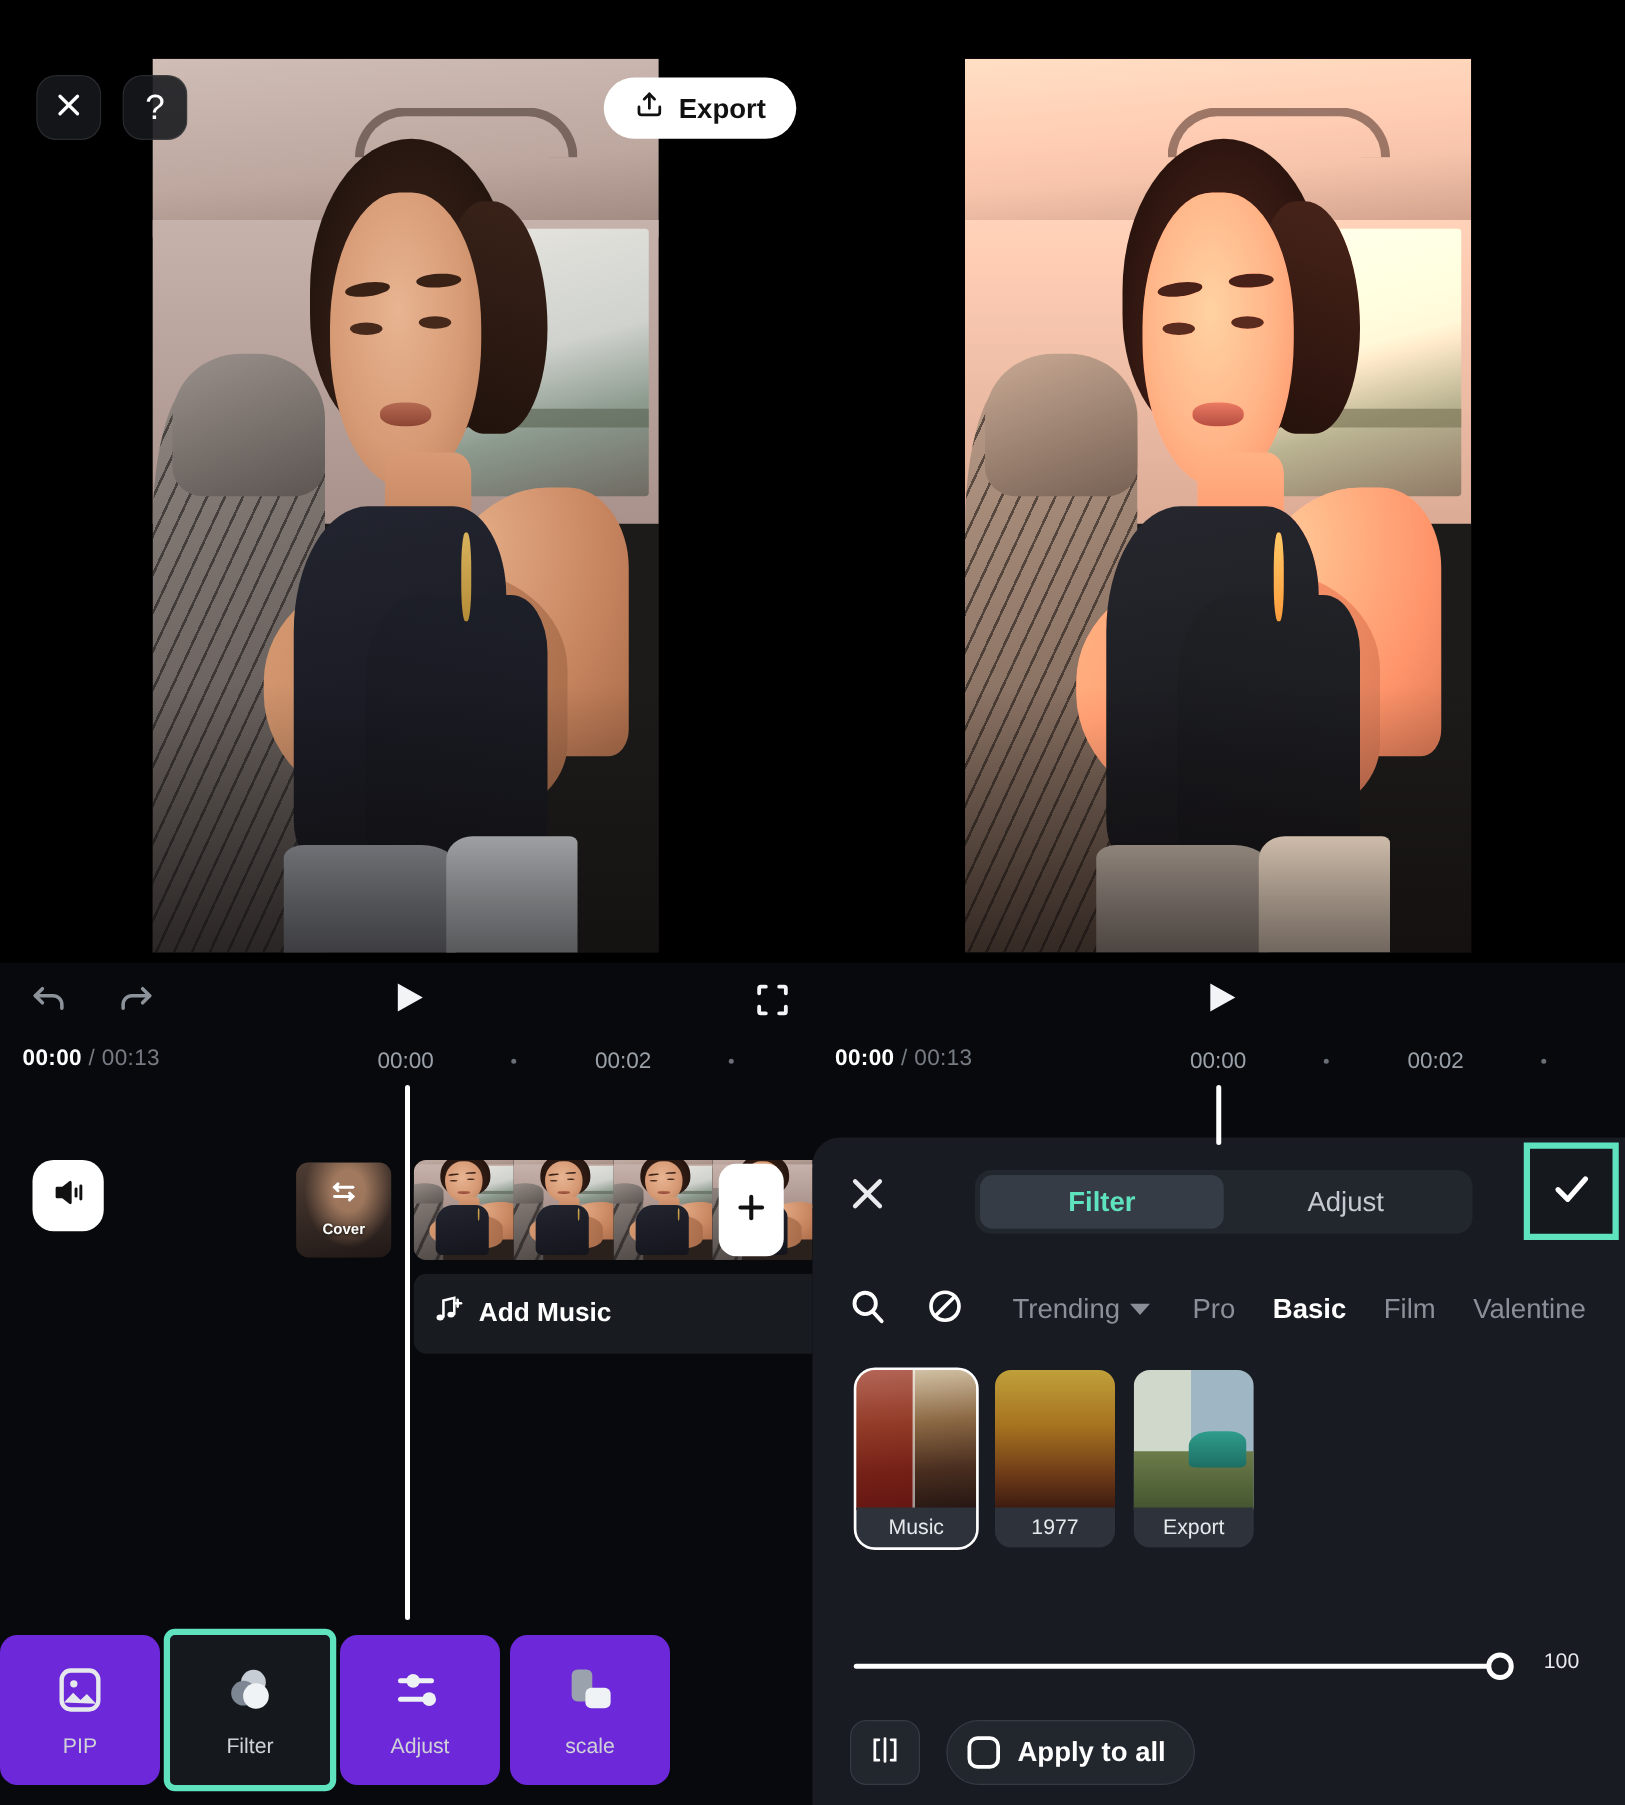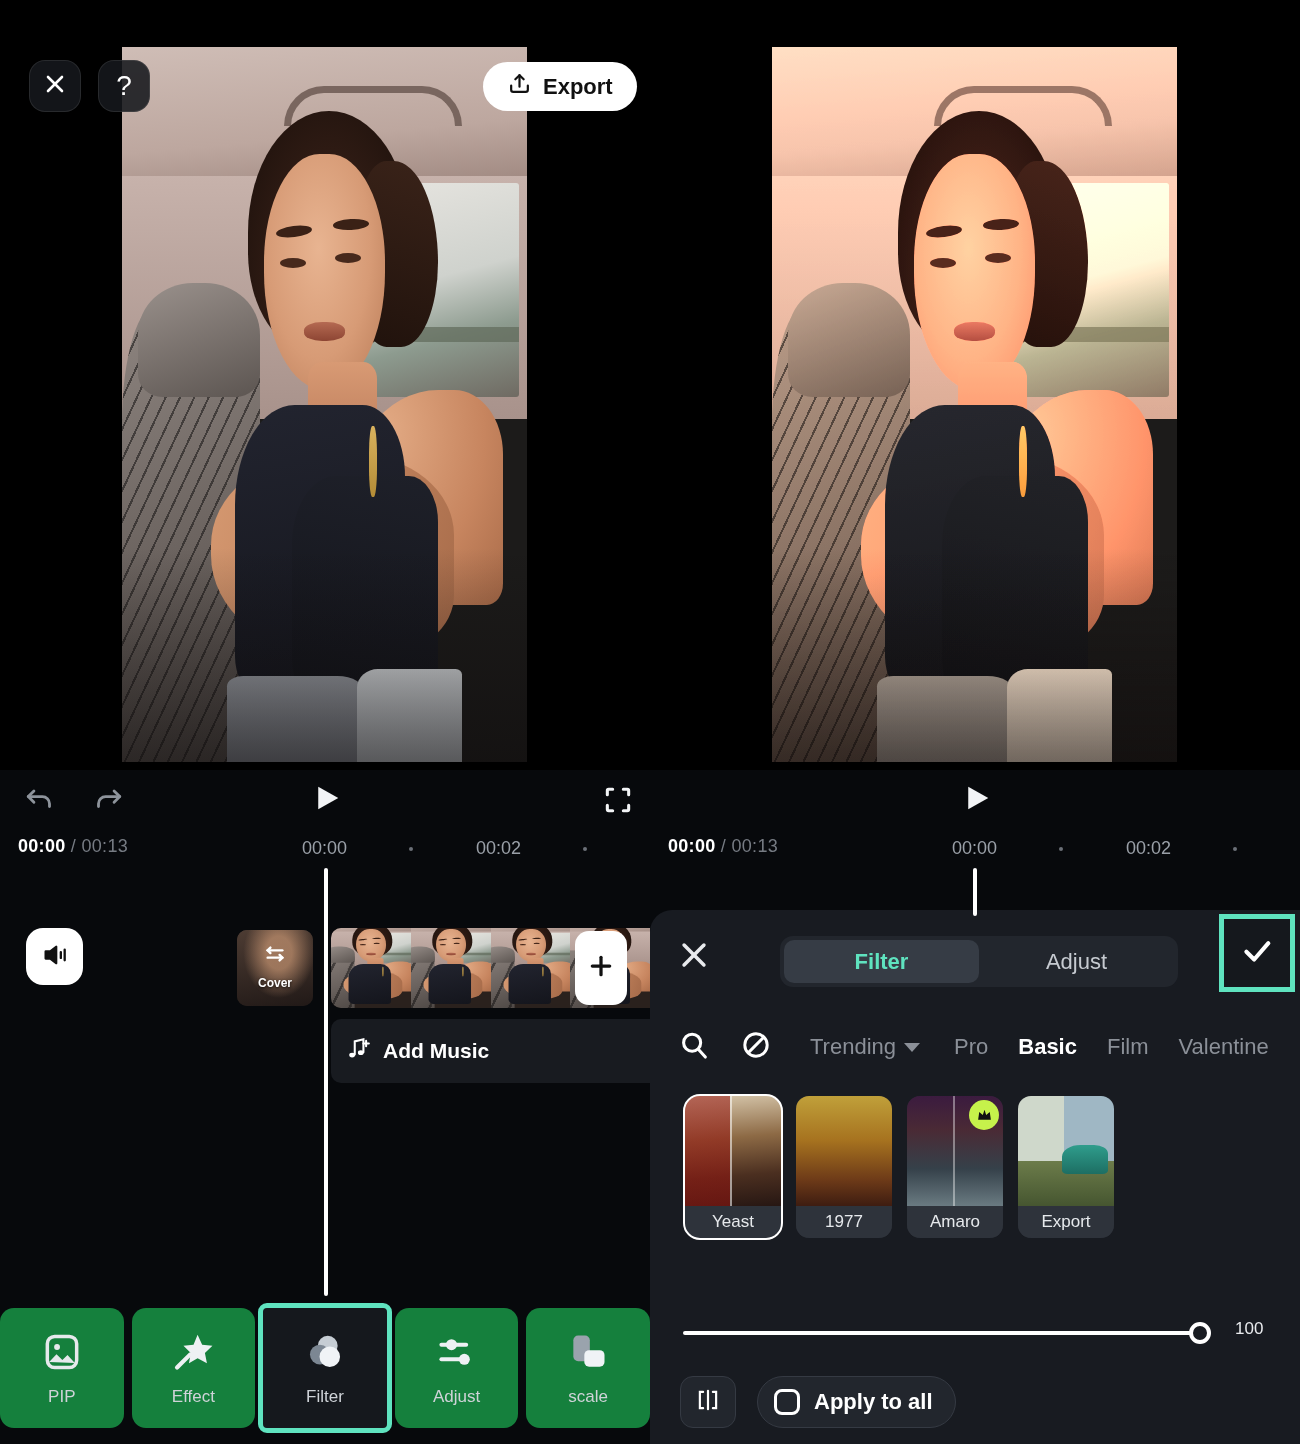--- a/index.html
+++ b/index.html
@@ -225,21 +225,21 @@
     background: #181b20; border-radius: 10px 0 0 10px;
     display: flex; align-items: center; gap: 12px; padding-left: 14px;
     color: #fff; font-size: 21px; font-weight: bold; cursor: pointer; z-index: 7;
   }
   #add-music-row svg { width: 26px; height: 26px; flex: none; }
 
   
   .toolbar { position: absolute; left: 0; top: 1302px; width: 650px; height: 142px; display: flex; gap: 8px; padding: 0 0 0 0; }
   .tool {
     position: relative; width: 128px; height: 120px; margin-top: 6px;
-    background: #15803d; border-radius: 14px;
+    background: #6d28d9; border-radius: 14px;
     display: flex; flex-direction: column; align-items: center; justify-content: center;
     gap: 12px; cursor: pointer;
   }
   .tool .tlabel { font-size: 17px; color: #cfd3d8; }
   .tool .ticon { height: 46px; display: flex; align-items: center; justify-content: center; }
   .tool .ticon svg { width: 44px; height: 44px; }
   .tool.active { outline: 5px solid #5fe3bf; outline-offset: 0; border-radius: 4px; background: #15181d; z-index: 31; }
 
   
   .panel {
@@ -646,29 +646,20 @@
       <div class="ticon">
         <svg viewBox="0 0 24 24" fill="none" stroke="#e6e9ec" stroke-width="1.9">
           <rect x="4" y="3.5" width="16" height="17" rx="4"></rect>
           <circle cx="9.3" cy="9.3" r="1.6" fill="#e6e9ec" stroke="none"></circle>
           <path d="M5 17.5l4-4.3 3.2 3.2 2.8-2.7 4 4.3" fill="#e6e9ec" stroke="none"></path>
         </svg>
       </div>
       <div class="tlabel">PIP</div>
     </div>
 
-    <div class="tool">
-      <div class="ticon">
-        <svg viewBox="0 0 24 24">
-          <polygon points="14.5,2.6 17,8 22.6,8.6 18.5,12.5 19.6,18.2 14.5,15.4 9.8,18.2 10.8,12.5 6.8,8.6 12.3,8" fill="#eef1f4"></polygon>
-          <path d="M10.5 13.3L3.3 20.5" stroke="#eef1f4" stroke-width="2.3" stroke-linecap="round"></path>
-        </svg>
-      </div>
-      <div class="tlabel">Effect</div>
-    </div>
 
     <div class="tool active">
       <div class="ticon">
         <svg viewBox="0 0 24 24">
           <circle cx="13.5" cy="8.6" r="5.4" fill="#c6cdd4"></circle>
           <circle cx="9.2" cy="13.4" r="5.4" fill="#7c8793"></circle>
           <circle cx="14.6" cy="14.6" r="5.6" fill="#f0f3f6"></circle>
         </svg>
       </div>
       <div class="tlabel">Filter</div>
@@ -737,37 +728,28 @@
       <div class="cat" id="cat-pro">Pro</div>
       <div class="cat" id="cat-basic">Basic</div>
       <div class="cat" id="cat-film">Film</div>
       <div class="cat" id="cat-valentine">Valentine</div>
     </div>
 
     <div class="filters">
 
       <div class="fcard selected">
         <div class="thumb th-yeast"></div>
-        <div class="fname">Yeast</div>
+        <div class="fname">Music</div>
       </div>
 
       <div class="fcard">
         <div class="thumb th-1977"></div>
         <div class="fname">1977</div>
       </div>
 
-      <div class="fcard">
-        <div class="thumb th-amaro"></div>
-        <div class="crown">
-          <svg viewBox="0 0 24 24">
-              <path d="M3 18l1.6-11 5 4.4L12 4l2.4 7.4 5-4.4L21 18z" fill="#121212"></path>
-            </svg>
-        </div>
-        <div class="fname">Amaro</div>
-      </div>
 
       <div class="fcard">
         <div class="thumb th-brannan"></div>
         <div class="fname">Export</div>
       </div>
 
     </div>
 
     <div class="slider-row">
       <div class="track"></div>

